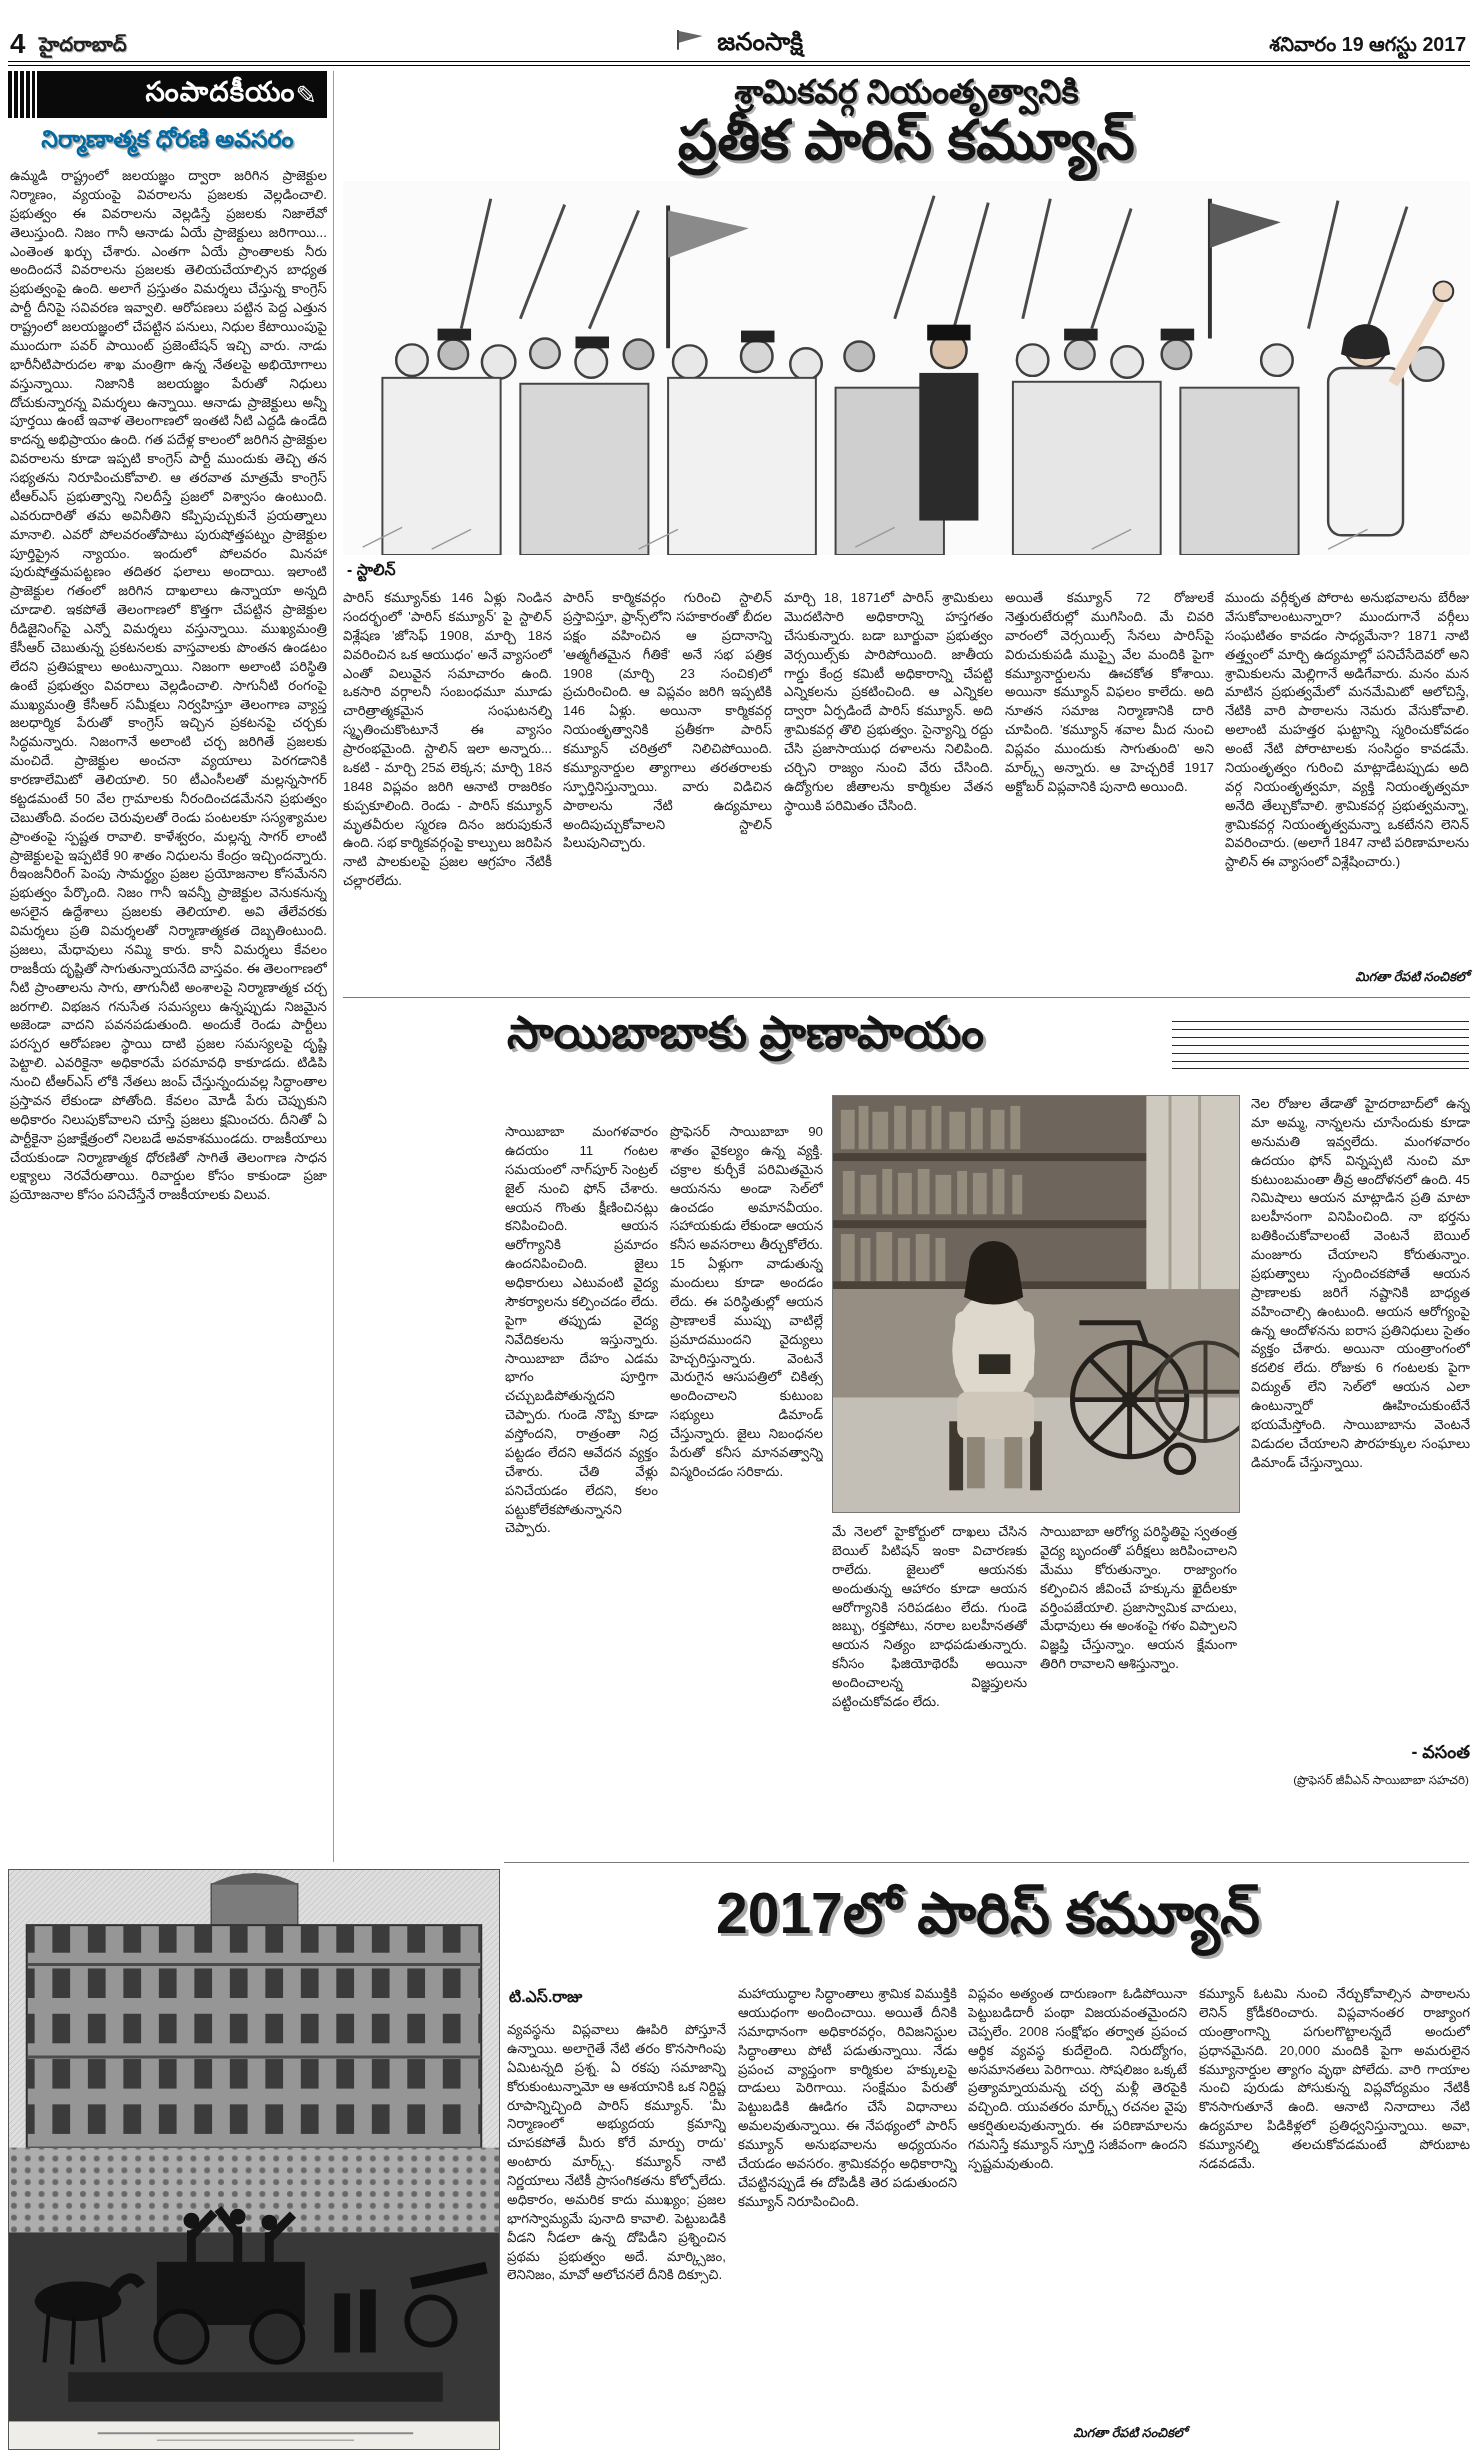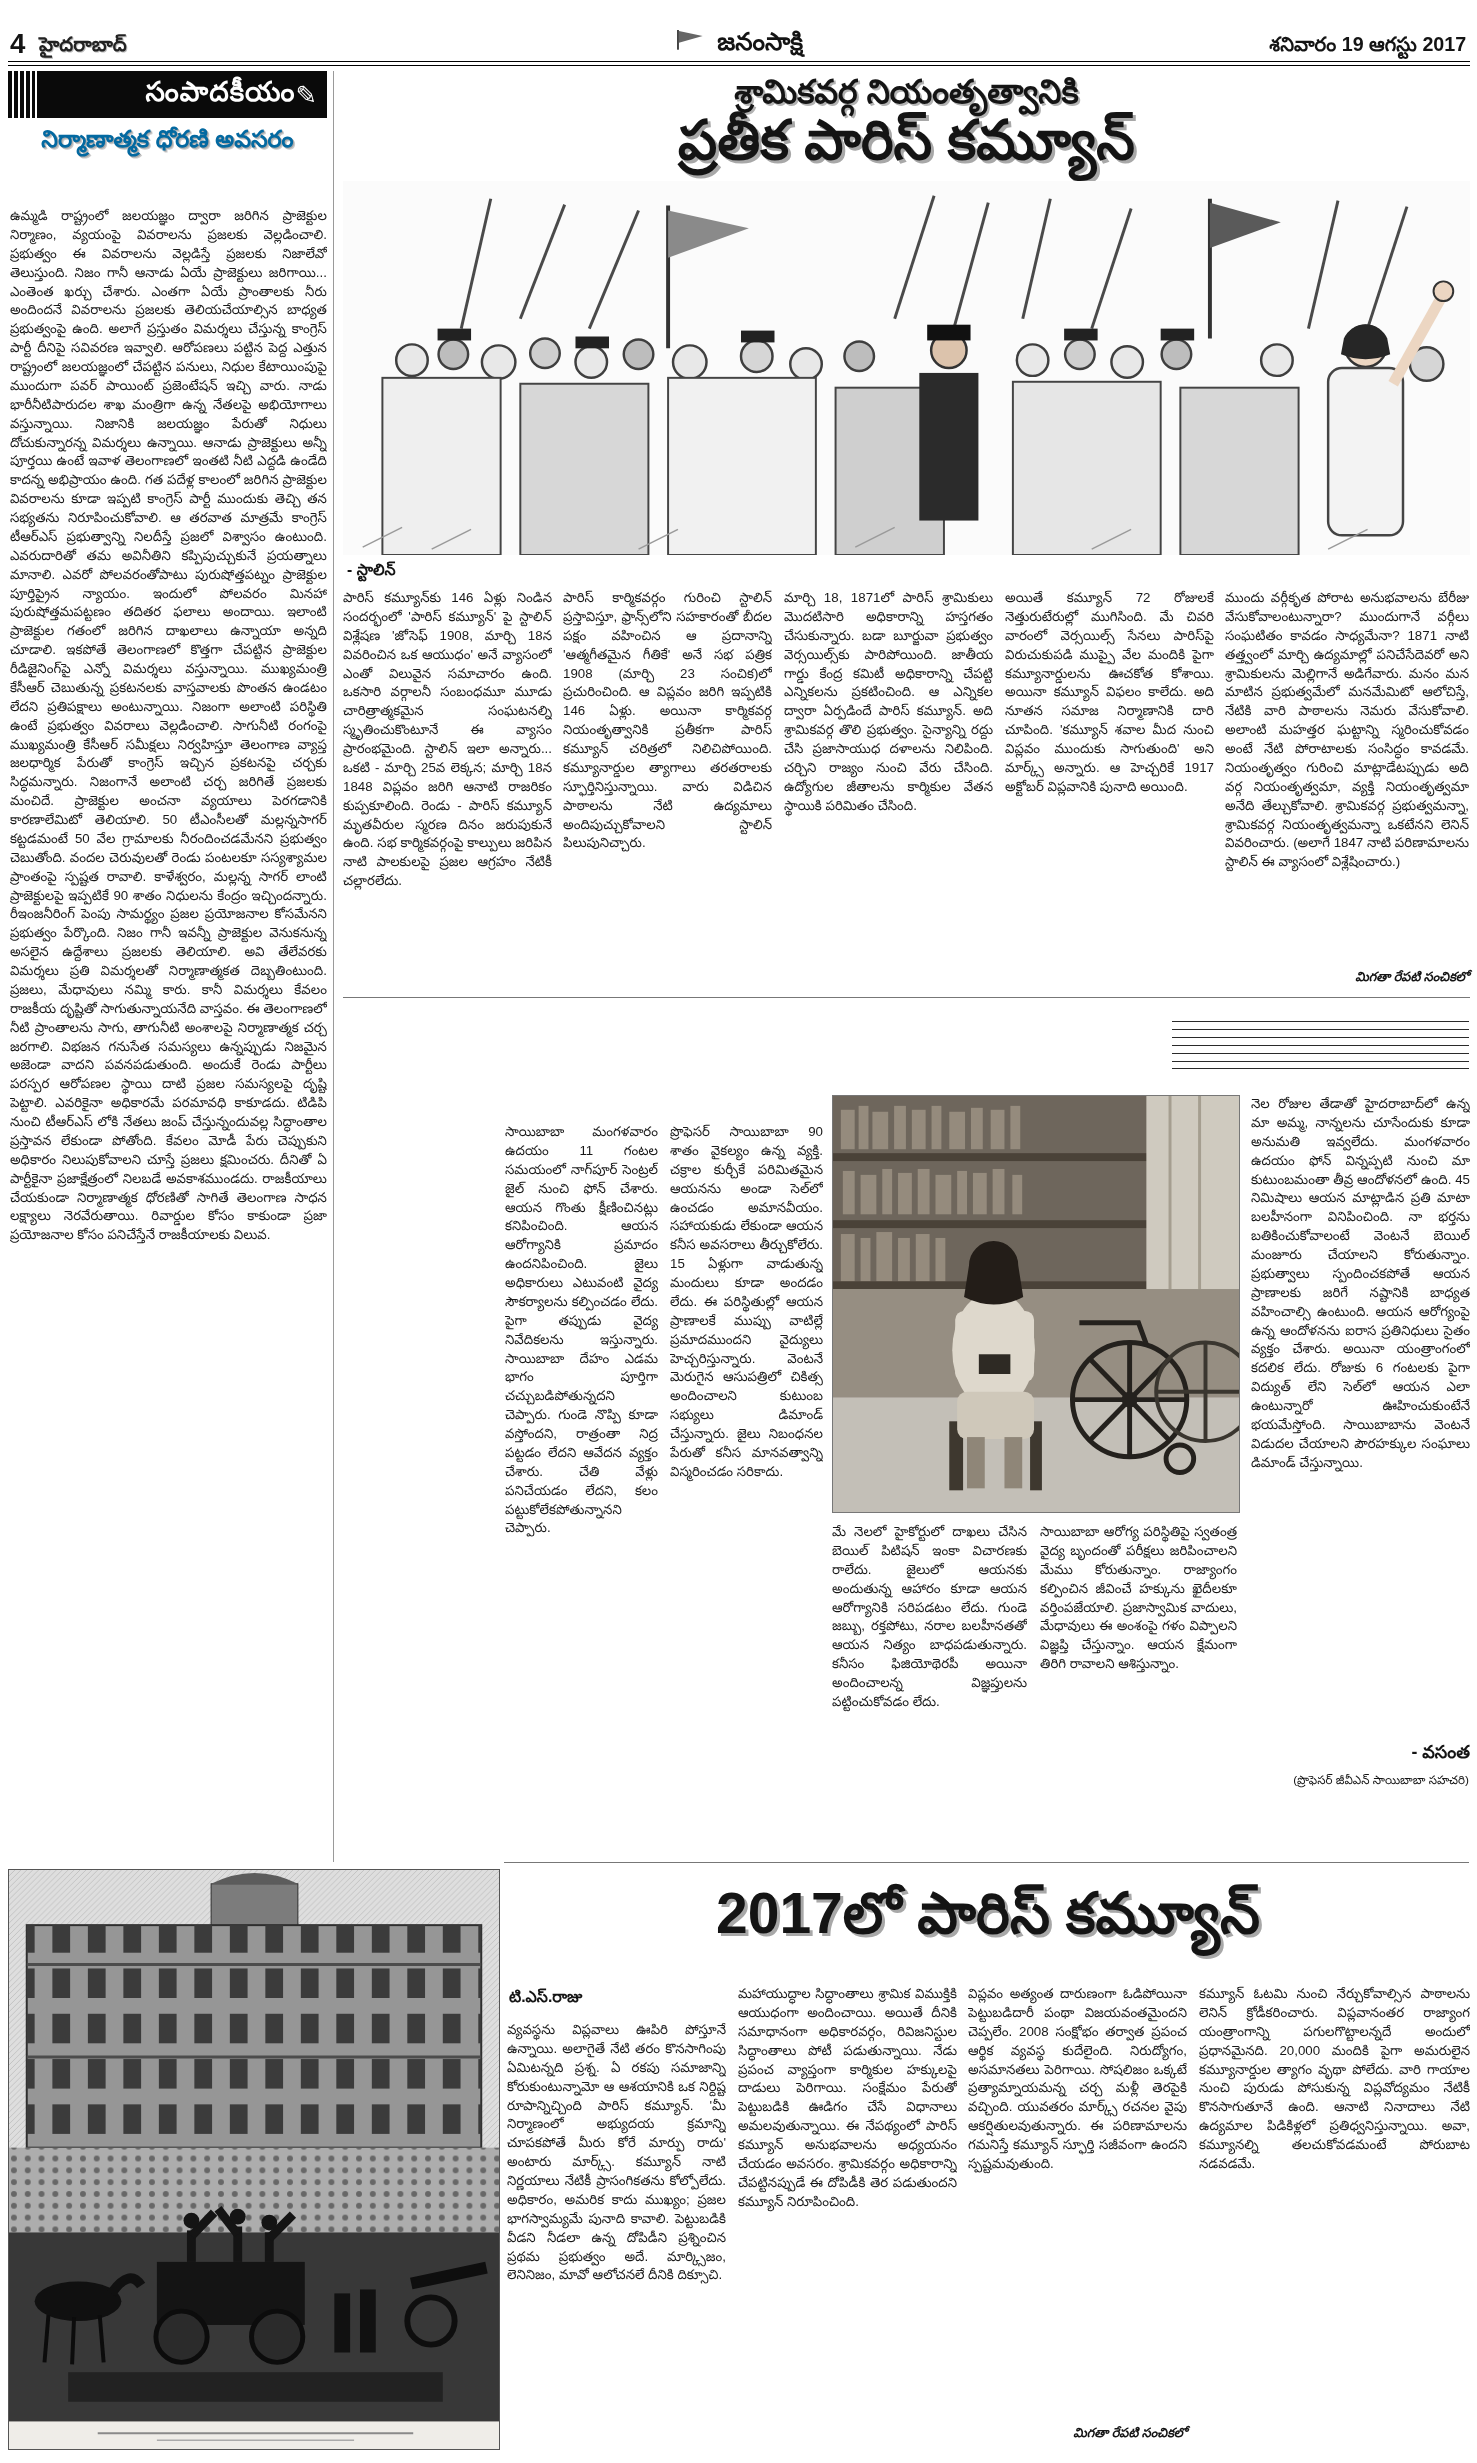--- a/index.html
+++ b/index.html
@@ -11,21 +11,21 @@
   .hdr-center .logo{display:inline-block;vertical-align:middle;margin-right:5.9px;}
   .hdr-date{position:absolute;right:11.8px;top:32.5px;font-size:19.7px;font-weight:bold;}
   .hdr-rule{position:absolute;left:7.9px;right:7.9px;top:61px;height:3px;border-top:1px solid #000;border-bottom:1px solid #000;}
   
   .ed-box{position:absolute;left:7.9px;top:71px;width:319px;height:47px;background:#0a0a0a;color:#fff;display:flex;align-items:center;}
   .ed-stripes{width:29.6px;height:100%;background:repeating-linear-gradient(90deg,#0a0a0a 0 3.9px,#ffffff 3.9px 5.9px);}
   .ed-title{flex:1;text-align:right;font-size:27.6px;font-weight:bold;letter-spacing:1px;}
   .ed-pen{font-size:25.6px;margin-right:9.9px;}
   .ed-head{position:absolute;left:7.9px;top:126px;width:319px;text-align:center;font-size:23.6px;font-weight:bold;color:#0369a1;text-shadow:1px 1px 0 #aaa,2px 2px 0 #ccc;}
   .col{position:absolute;font-size:13.3px;line-height:1.42;text-align:justify;overflow:hidden;color:#181818;word-break:break-word;}
-  .ed-body{left:9.9px;top:167px;width:317px;height:1692px;margin-top:40px;}
+  .ed-body{left:9.9px;top:167px;width:317px;height:1692px;}
   .vrule{position:absolute;left:333px;top:71px;width:1px;height:1791px;background:#9a9a9a;}
   .hrule{position:absolute;height:1px;background:#777;}
   
   .c-h1{position:absolute;left:343px;top:73px;width:1127px;text-align:center;font-size:33px;font-weight:bold;text-shadow:2px 2px 0 #b3b3b3;}
   .c-h2{position:absolute;left:343px;top:108px;width:1127px;text-align:center;font-size:55px;font-weight:bold;text-shadow:3px 3px 0 #a8a8a8;}
   .c-art{position:absolute;left:343px;top:181px;width:1127px;height:374px;background:#fbfbfb;}
   .c-attr{position:absolute;left:347px;top:561px;font-size:15.8px;font-weight:bold;}
   .c-cont{position:absolute;left:1225px;top:969px;width:244px;text-align:right;font-size:12.8px;font-weight:bold;font-style:italic;}
   
   .s-head{position:absolute;left:507px;top:1007px;width:650px;font-size:45px;font-weight:bold;text-shadow:3px 3px 0 #a8a8a8;}
@@ -147,20 +147,21 @@
 
   <div class="col" style="left:343px;top:589px;width:209px;height:398px;">పారిస్ కమ్యూన్‌కు 146 ఏళ్లు నిండిన సందర్భంలో 'పారిస్ కమ్యూన్' పై స్టాలిన్ విశ్లేషణ 'జోసెఫ్ 1908, మార్చి 18న వివరించిన ఒక ఆయుధం' అనే వ్యాసంలో ఎంతో విలువైన సమాచారం ఉంది. ఒకసారి వర్గాలనీ సంబంధమూ మూడు చారిత్రాత్మకమైన సంఘటనల్ని స్మృతించుకొంటూనే ఈ వ్యాసం ప్రారంభమైంది. స్టాలిన్ ఇలా అన్నారు... ఒకటి - మార్చి 25వ లెక్కన; మార్చి 18న 1848 విప్లవం జరిగి ఆనాటి రాజరికం కుప్పకూలింది. రెండు - పారిస్ కమ్యూన్ మృతవీరుల స్మరణ దినం జరుపుకునే ఉంది. సభ కార్మికవర్గంపై కాల్పులు జరిపిన నాటి పాలకులపై ప్రజల ఆగ్రహం నేటికీ చల్లారలేదు.</div>
   <div class="col" style="left:563px;top:589px;width:209px;height:398px;">పారిస్ కార్మికవర్గం గురించి స్టాలిన్ ప్రస్తావిస్తూ, ఫ్రాన్స్‌లోని సహకారంతో బీదల పక్షం వహించిన ఆ ప్రదానాన్ని 'ఆత్మగీతమైన గీతికే' అనే సభ పత్రిక 1908 (మార్చి 23 సంచిక)లో ప్రచురించింది. ఆ విప్లవం జరిగి ఇప్పటికి 146 ఏళ్లు. అయినా కార్మికవర్గ నియంతృత్వానికి ప్రతీకగా పారిస్ కమ్యూన్ చరిత్రలో నిలిచిపోయింది. కమ్యూనార్డుల త్యాగాలు తరతరాలకు స్ఫూర్తినిస్తున్నాయి. వారు విడిచిన పాఠాలను నేటి ఉద్యమాలు అందిపుచ్చుకోవాలని స్టాలిన్ పిలుపునిచ్చారు.</div>
   <div class="col" style="left:784px;top:589px;width:209px;height:398px;">మార్చి 18, 1871లో పారిస్ శ్రామికులు మొదటిసారి అధికారాన్ని హస్తగతం చేసుకున్నారు. బడా బూర్జువా ప్రభుత్వం వెర్సయిల్స్‌కు పారిపోయింది. జాతీయ గార్డు కేంద్ర కమిటీ అధికారాన్ని చేపట్టి ఎన్నికలను ప్రకటించింది. ఆ ఎన్నికల ద్వారా ఏర్పడిందే పారిస్ కమ్యూన్. అది శ్రామికవర్గ తొలి ప్రభుత్వం. సైన్యాన్ని రద్దు చేసి ప్రజాసాయుధ దళాలను నిలిపింది. చర్చిని రాజ్యం నుంచి వేరు చేసింది. ఉద్యోగుల జీతాలను కార్మికుల వేతన స్థాయికి పరిమితం చేసింది.</div>
   <div class="col" style="left:1005px;top:589px;width:209px;height:398px;">అయితే కమ్యూన్ 72 రోజులకే నెత్తురుటేరుల్లో ముగిసింది. మే చివరి వారంలో వెర్సయిల్స్ సేనలు పారిస్‌పై విరుచుకుపడి ముప్పై వేల మందికి పైగా కమ్యూనార్డులను ఊచకోత కోశాయి. అయినా కమ్యూన్ విఫలం కాలేదు. అది నూతన సమాజ నిర్మాణానికి దారి చూపింది. 'కమ్యూన్ శవాల మీద నుంచి విప్లవం ముందుకు సాగుతుంది' అని మార్క్స్ అన్నారు. ఆ హెచ్చరికే 1917 అక్టోబర్ విప్లవానికి పునాది అయింది.</div>
   <div class="col" style="left:1225px;top:589px;width:244px;height:374px;">ముందు వర్గీకృత పోరాట అనుభవాలను బేరీజు వేసుకోవాలంటున్నారా? ముందుగానే వర్గీలు సంఘటితం కావడం సాధ్యమేనా? 1871 నాటి తత్త్వంలో మార్చి ఉద్యమాల్లో పనిచేసేదెవరో అని శ్రామికులను మెల్లిగానే అడిగేవారు. మనం మన మాటిన ప్రభుత్వమేలో మనమేమిటో ఆలోచిస్తే, నేటికి వారి పాఠాలను నెమరు వేసుకోవాలి. అలాంటి మహత్తర ఘట్టాన్ని స్మరించుకోవడం అంటే నేటి పోరాటాలకు సంసిద్ధం కావడమే. నియంతృత్వం గురించి మాట్లాడేటప్పుడు అది వర్గ నియంతృత్వమా, వ్యక్తి నియంతృత్వమా అనేది తేల్చుకోవాలి. శ్రామికవర్గ ప్రభుత్వమన్నా, శ్రామికవర్గ నియంతృత్వమన్నా ఒకటేనని లెనిన్ వివరించారు. (అలాగే 1847 నాటి పరిణామాలను స్టాలిన్ ఈ వ్యాసంలో విశ్లేషించారు.)</div>
   <div class="c-cont">మిగతా రేపటి సంచికలో</div>
 
   <div class="hrule" style="left:343px;top:997px;width:1127px;"></div>
 
+  <div class="s-head">సాయిబాబాకు ప్రాణాపాయం</div>
   <div class="s-deco"></div>
 
   <div class="s-photo">
     <svg viewBox="0 0 412 422" width="100%" height="100%" preserveAspectRatio="none">
       <rect width="412" height="422" fill="#b9b5ae"></rect>
       <rect x="0" y="0" width="412" height="196" fill="#6e665c"></rect>
       <g fill="#958b7d">
         <rect x="8" y="14" width="14" height="40"></rect>
           <rect x="26" y="10" width="10" height="44"></rect>
         <rect x="40" y="16" width="16" height="38"></rect>

